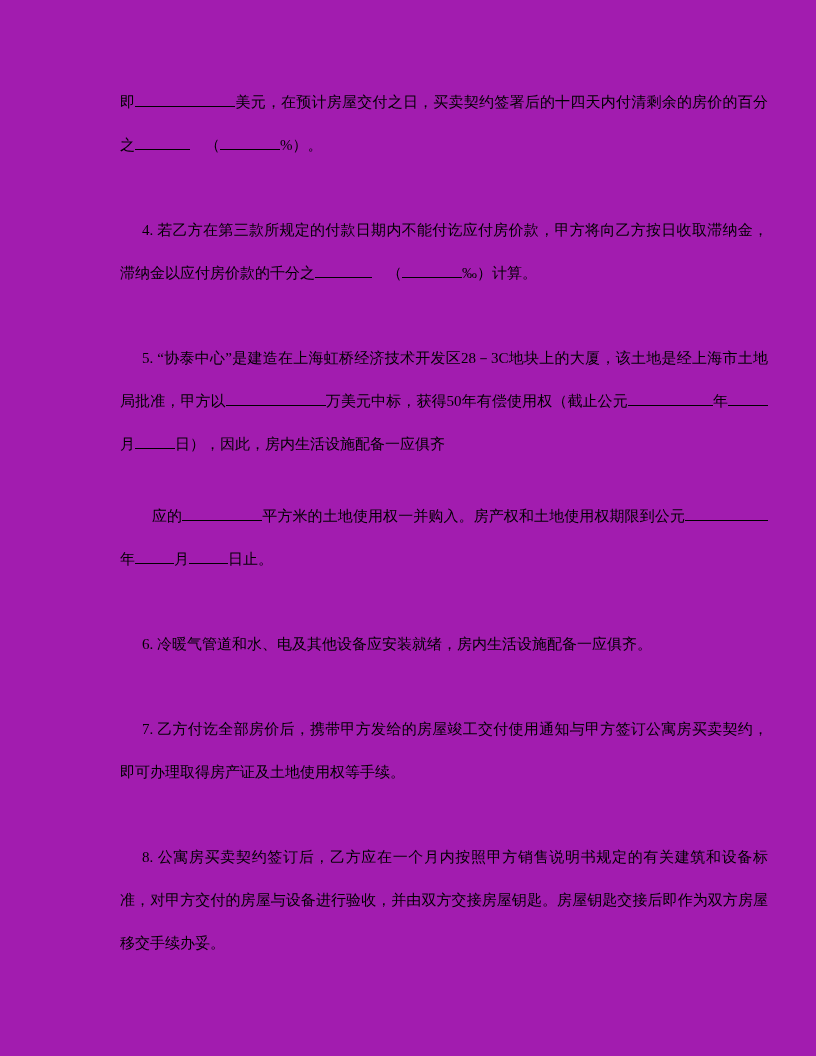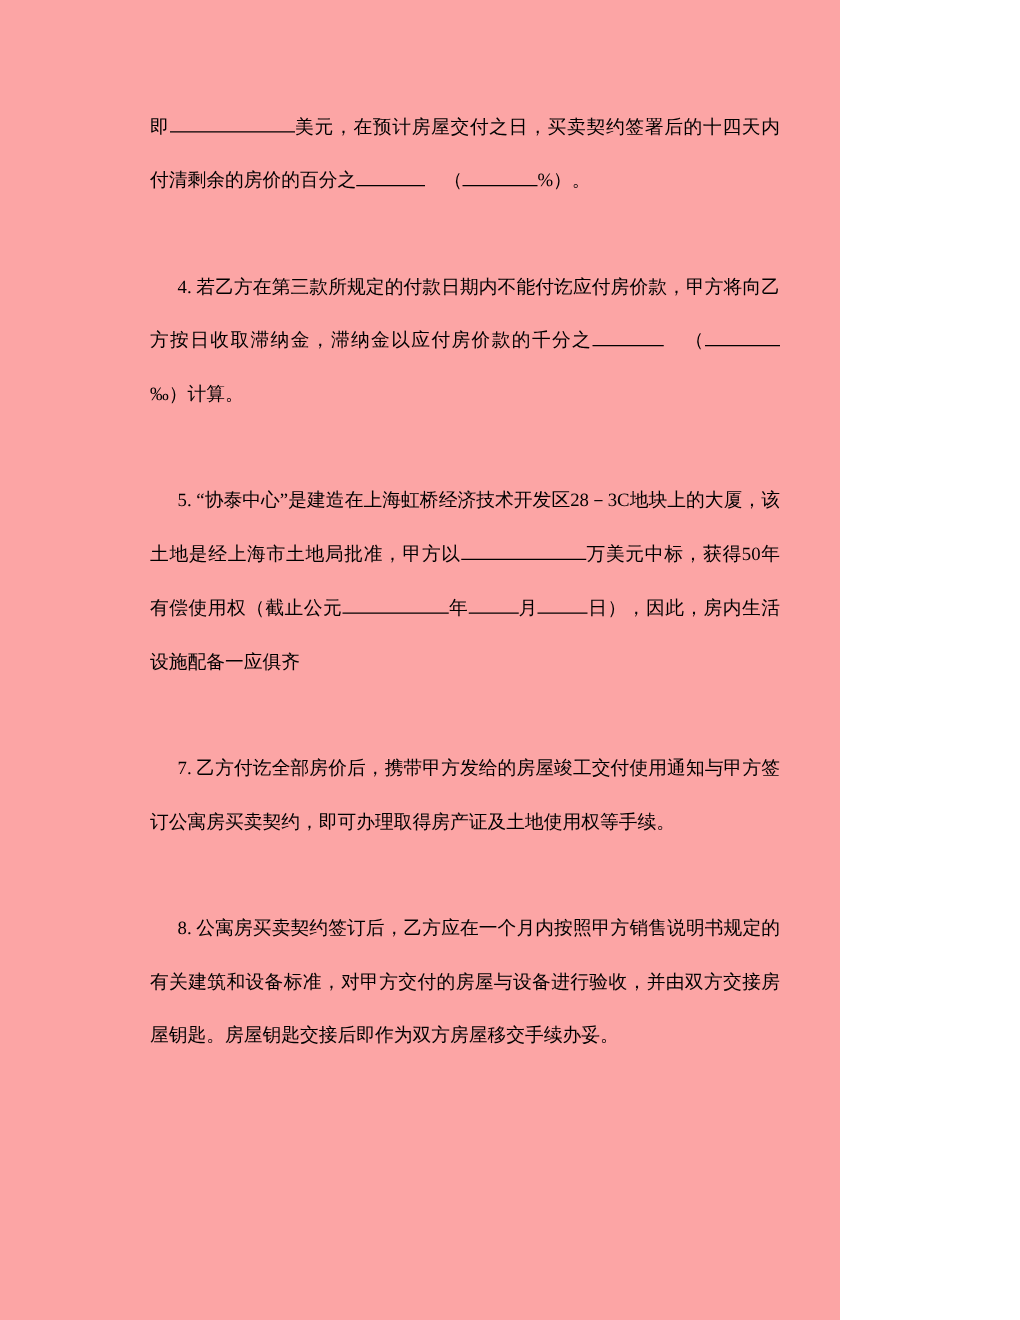--- a/index.html
+++ b/index.html
@@ -9,24 +9,24 @@
   }
   body {
     width: 816px;
     height: 1056px;
     overflow: hidden;
     font-family: "Liberation Serif", "DejaVu Serif", serif;
     color: #000000;
   }
   .page {
     box-sizing: border-box;
-    width: 672px;
+    width: 816px;
     height: 1056px;
     padding: 81px 48px 40px 120px;
-    background: #fca5a5;
+    background: #a21caf;
   }
   .para {
     margin: 0;
     font-size: 15px;
     line-height: 43px;
     text-align: justify;
     letter-spacing: 0;
     word-break: break-all;
   }
   .para + .para { margin-top: 42px; }
@@ -41,16 +41,18 @@
   }
 </style>
 </head>
 <body>
 
 <div class="page">
   <div id="doc-body">
       <p class="para"><span>即</span><span class="blank" style="width: 100px;"></span><span>美元，在预计房屋交付之日，买卖契约签署后的十四天内付清剩余的房价的百分之</span><span class="blank" style="width: 55px;"></span><span>　（</span><span class="blank" style="width: 60px;"></span><span>%）。</span></p>
       <p class="para indent-number"><span>4. 若乙方在第三款所规定的付款日期内不能付讫应付房价款，甲方将向乙方按日收取滞纳金，滞纳金以应付房价款的千分之</span><span class="blank" style="width: 57px;"></span><span>　（</span><span class="blank" style="width: 60px;"></span><span>‰）计算。</span></p>
       <p class="para indent-number"><span>5. “协泰中心”是建造在上海虹桥经济技术开发区28－3C地块上的大厦，该土地是经上海市土地局批准，甲方以</span><span class="blank" style="width: 100px;"></span><span>万美元中标，获得50年有偿使用权（截止公元</span><span class="blank" style="width: 85px;"></span><span>年</span><span class="blank" style="width: 40px;"></span><span>月</span><span class="blank" style="width: 40px;"></span><span>日），因此，房内生活设施配备一应俱齐</span></p>
+      <p class="para indent-body tight"><span>应的</span><span class="blank" style="width: 80px;"></span><span>平方米的土地使用权一并购入。房产权和土地使用权期限到公元</span><span class="blank" style="width: 83px;"></span><span>年</span><span class="blank" style="width: 39px;"></span><span>月</span><span class="blank" style="width: 39px;"></span><span>日止。</span></p>
+      <p class="para indent-number"><span>6. 冷暖气管道和水、电及其他设备应安装就绪，房内生活设施配备一应俱齐。</span></p>
       <p class="para indent-number"><span>7. 乙方付讫全部房价后，携带甲方发给的房屋竣工交付使用通知与甲方签订公寓房买卖契约，即可办理取得房产证及土地使用权等手续。</span></p>
       <p class="para indent-number"><span>8. 公寓房买卖契约签订后，乙方应在一个月内按照甲方销售说明书规定的有关建筑和设备标准，对甲方交付的房屋与设备进行验收，并由双方交接房屋钥匙。房屋钥匙交接后即作为双方房屋移交手续办妥。</span></p>
     </div>
 </div>
 
 </body></html>

